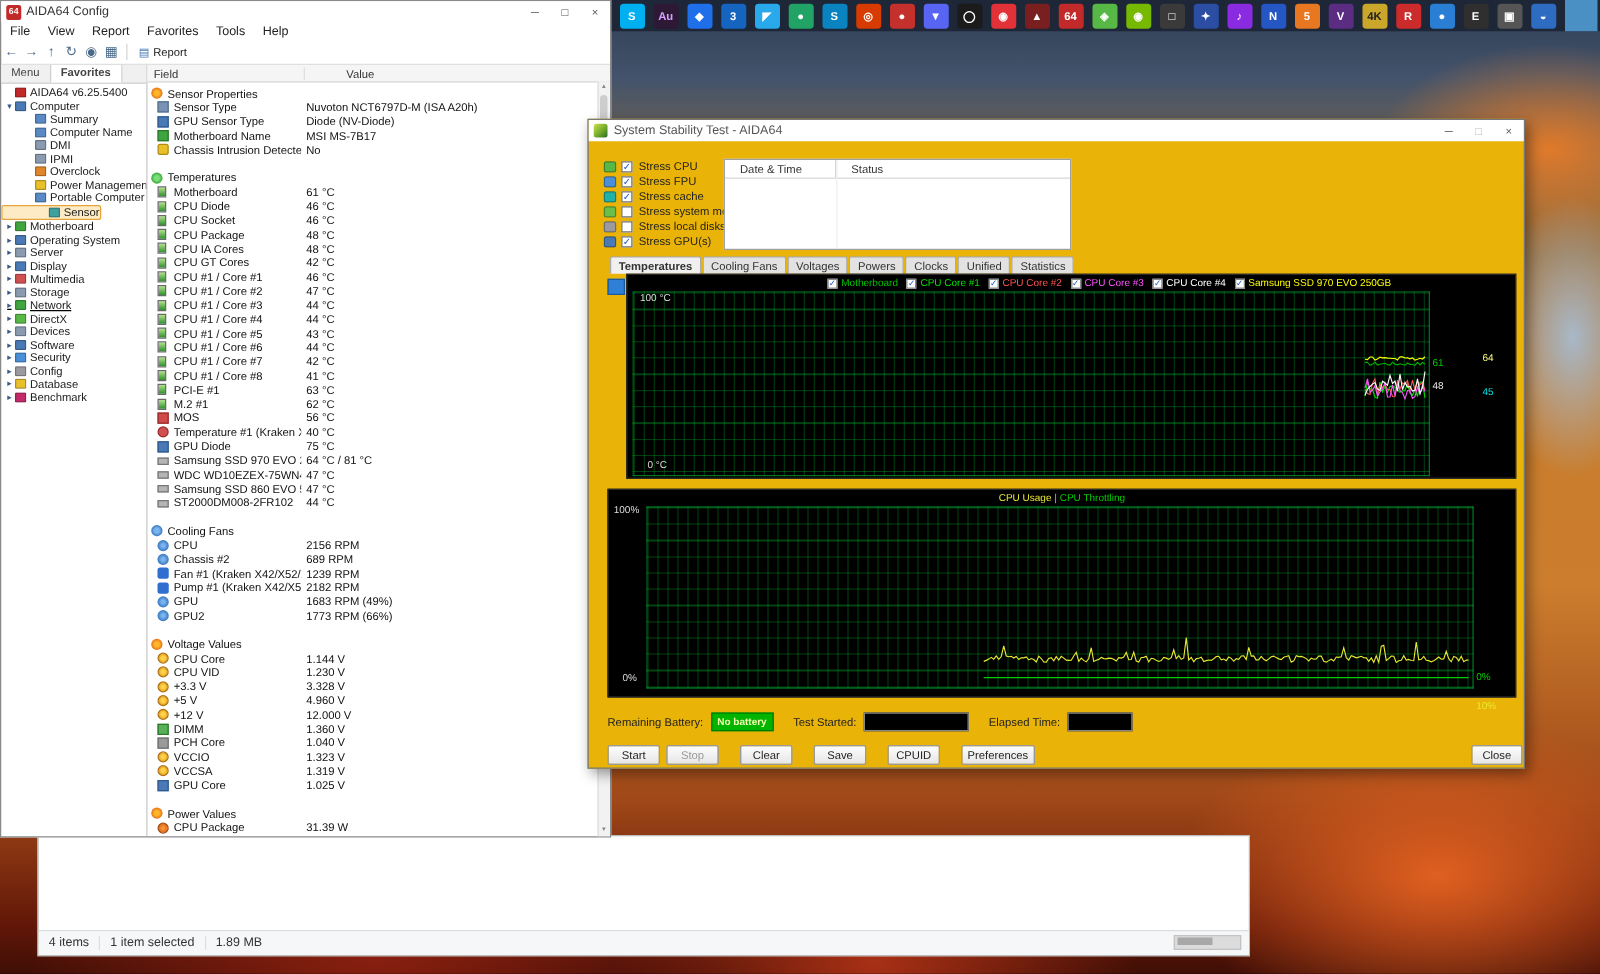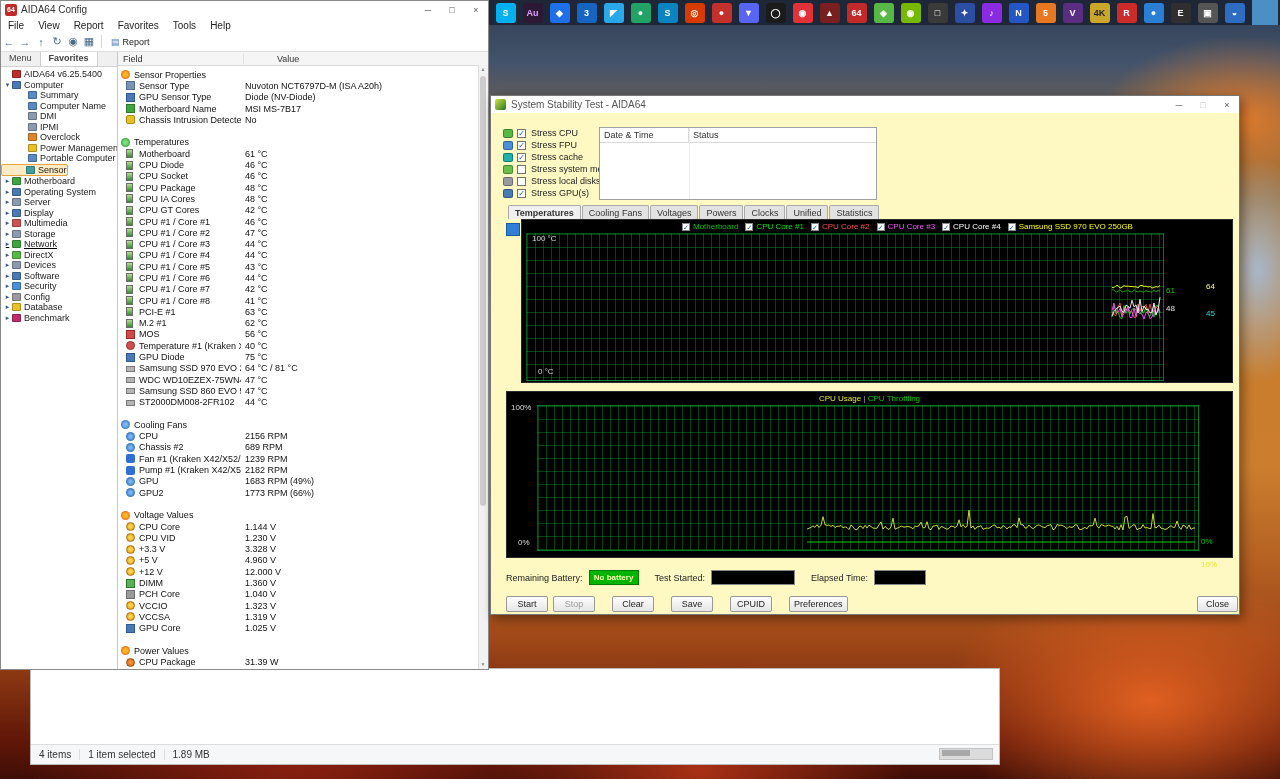--- a/index.html
+++ b/index.html
@@ -98,34 +98,34 @@
   .explorer{position:absolute;left:30px;top:668px;width:970px;height:97px;background:#fff;
             border:1px solid #bbb;box-sizing:border-box;z-index:2;}
   .exp-status{position:absolute;left:0;right:0;bottom:0;height:19px;background:#f6f7f8;border-top:1px solid #ddd;
               display:flex;align-items:center;font-size:10px;color:#333;}
   .exp-seg{padding:0 8px;}
   .exp-seg + .exp-seg{border-left:1px solid #ddd;}
   .exp-scroll{position:absolute;right:6px;bottom:4px;width:52px;height:10px;background:#dcdcdc;border:1px solid #c2c2c2;}
   .exp-thumb{position:absolute;left:2px;top:1px;width:28px;height:6px;background:#a8a8a8;cursor:pointer;}
 
   
-  .win-sst{position:absolute;left:490px;top:95px;width:750px;height:520px;background:#fef9c3;
+  .win-sst{position:absolute;left:470px;top:95px;width:750px;height:520px;background:#eab308;
            border:1px solid #777;box-sizing:border-box;z-index:8;box-shadow:3px 4px 10px rgba(0,0,0,.4);}
   .sst-ic{width:11px;height:11px;margin-right:5px;border-radius:2px;
           background:linear-gradient(135deg,#cfe24a 0%,#6aa52a 60%,#2a6a2a 100%);}
   .sst-title-text{color:#555;}
 
   .sst-checks{position:absolute;left:12px;top:31px;}
   .chk-row{height:12px;display:flex;align-items:center;font-size:9px;color:#222;cursor:pointer;}
   .chk-ic{width:10px;height:9px;margin-right:4px;border-radius:2px;border:1px solid rgba(0,0,0,.3);box-sizing:border-box;}
   .chk-box{width:9px;height:9px;border:1px solid #707070;background:#fff;margin-right:5px;
            font-size:8px;line-height:8px;text-align:center;color:#1a56c4;box-sizing:border-box;}
   .sst-table{position:absolute;left:108px;top:31px;width:278px;height:73px;background:#fff;
              border:1px solid #a0a0a0;font-size:9px;color:#333;box-sizing:border-box;}
-  .sst-th{position:absolute;top:0;height:14px;line-height:14px;padding-left:4px;box-sizing:border-box;}
+  .sst-th{position:absolute;top:0;height:14px;line-height:14px;padding-left:12px;box-sizing:border-box;}
   .sst-th.c1{left:0;width:89px;border-right:1px solid #d8d8d8;}
   .sst-th.c2{left:89px;right:0;}
   .sst-thline{position:absolute;left:0;right:0;top:14px;border-top:1px solid #d8d8d8;}
   .sst-colline{position:absolute;left:89px;top:0;bottom:0;border-left:1px solid #eee;}
 
   .sst-tabs{position:absolute;left:17px;top:109px;display:flex;font-size:9px;}
   .tab{padding:2px 6px 1px 6px;border:1px solid #aaa;border-bottom:none;background:#e2e2e2;
        margin-right:1px;border-radius:2px 2px 0 0;color:#333;cursor:pointer;}
   .tab.active{background:#f0f0f0;font-weight:bold;}
 
@@ -279,21 +279,21 @@
           <div class="trow" style="padding-left: 18px;">
             <span class="tarrow"></span>
             <span class="ti" style="background: rgb(232, 192, 42);"></span>
             <span class="tlabel">Power Management</span>
           </div>
           <div class="trow" style="padding-left: 18px;">
             <span class="tarrow"></span>
             <span class="ti" style="background: rgb(90, 138, 197);"></span>
             <span class="tlabel">Portable Computer</span>
           </div>
-          <div class="trow selected" style="padding-left: 15px;">
+          <div class="trow selected" style="padding-left: 28px;">
             <span class="tarrow"></span>
             <span class="ti" style="background: rgb(63, 160, 160);"></span>
             <span class="tlabel">Sensor</span>
           </div>
           <div class="trow" style="padding-left: 2px;">
             <span class="tarrow">▸</span>
             <span class="ti" style="background: rgb(63, 165, 63);"></span>
             <span class="tlabel">Motherboard</span>
           </div>
           <div class="trow" style="padding-left: 2px;">

